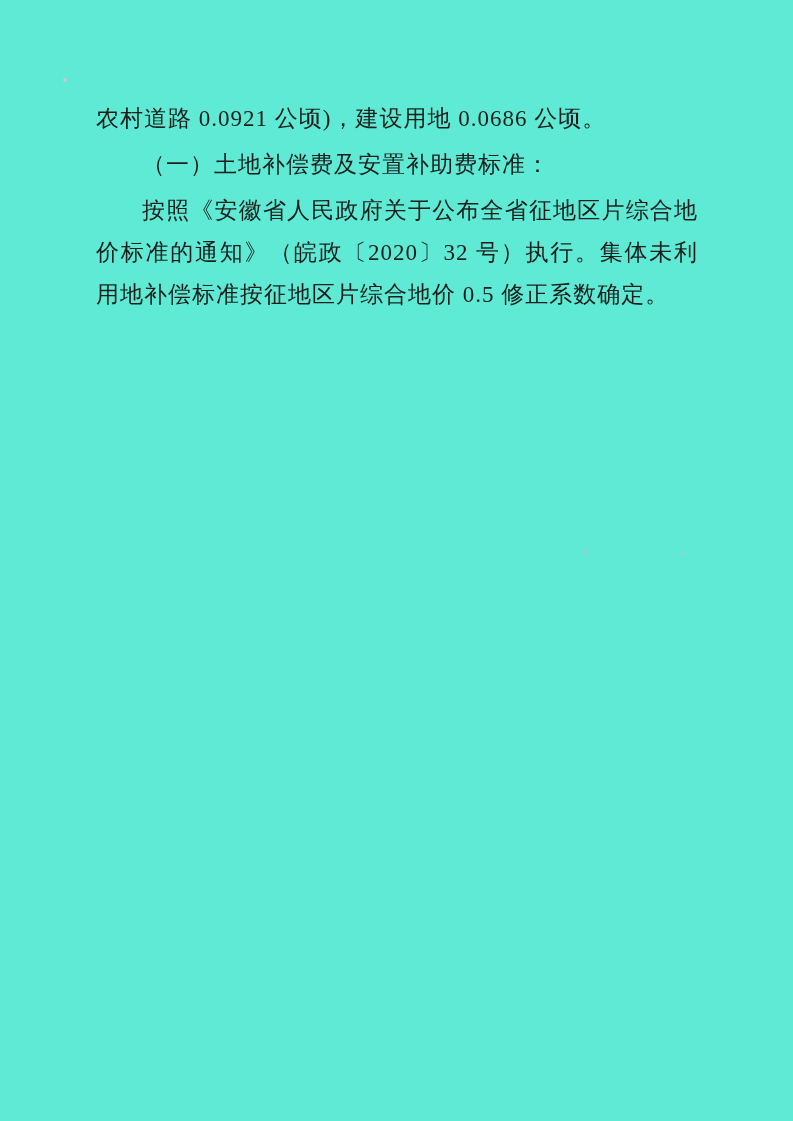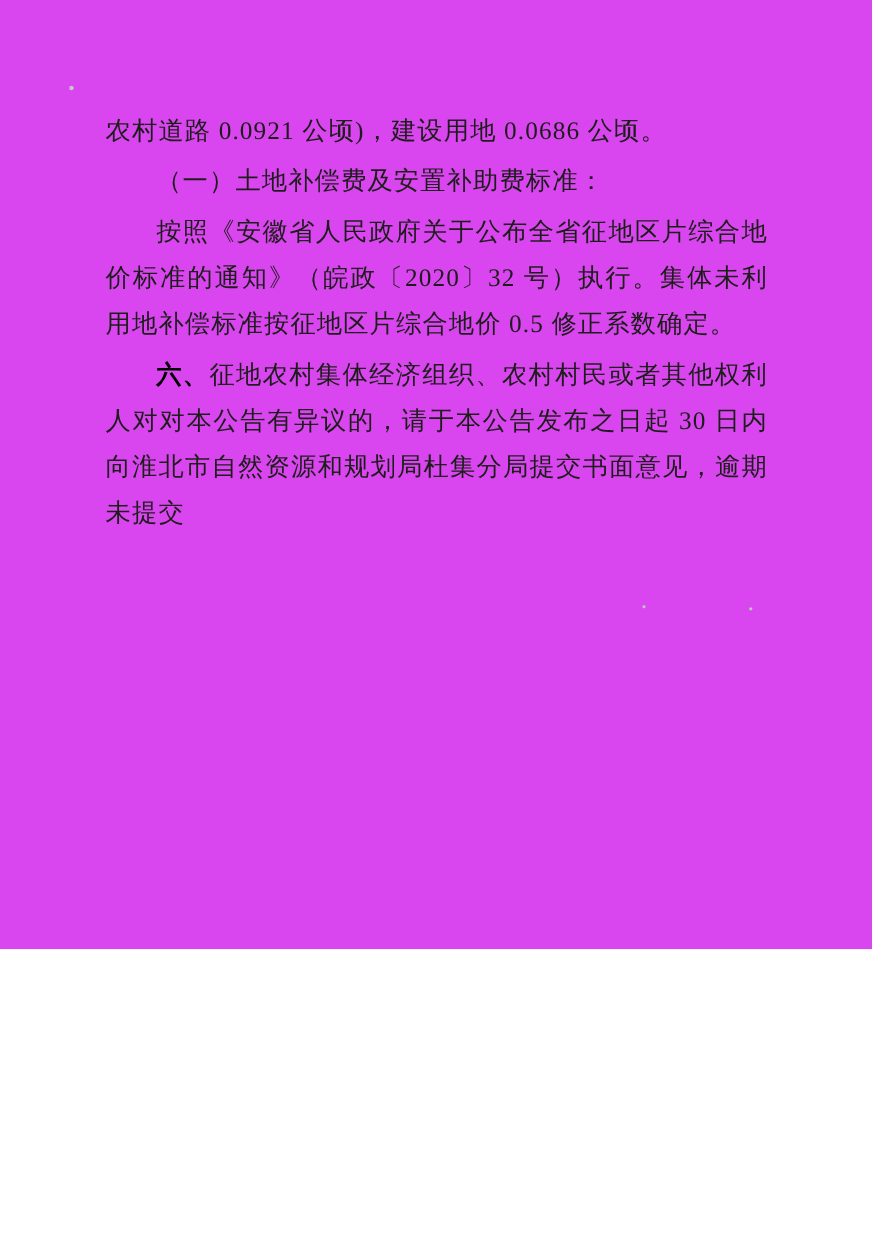--- a/index.html
+++ b/index.html
@@ -3,22 +3,22 @@
 <meta charset="utf-8">
 <style>
   html, body {
     margin: 0;
     padding: 0;
     background: #ffffff;
   }
   .page {
     position: relative;
     width: 793px;
-    height: 863px;
-    background: #d946ef;
+    height: 1121px;
+    background: #5eead4;
     overflow: hidden;
     font-family: "Liberation Serif", "DejaVu Serif", serif;
     color: #1d1d1b;
   }
   .content {
     position: absolute;
     left: 96px;
     top: 98px;
     width: 602px;
   }
@@ -73,18 +73,15 @@
     <p class="para">农村道路 0.0921 公顷)，建设用地 0.0686 公顷。</p>
 
 
     <p class="para indent">（一）土地补偿费及安置补助费标准：</p>
 
     <p class="para indent">按照《安徽省人民政府关于公布全省征地区片综合地价标准的通知》（皖政〔2020〕32 号）执行。集体未利用地补偿标准按征地区片综合地价 0.5 修正系数确定。</p>
 
 
 
 
-    <p class="para indent">
-      <span class="bold-run">六、</span><span>征地农村集体经济组织、农村村民或者其他权利人对对本公告有异议的，请于本公告发布之日起 30 日内向淮北市自然资源和规划局杜集分局提交书面意见，逾期未提交</span>
-    </p>
 
   </div>
 </div>
 
 </body></html>

